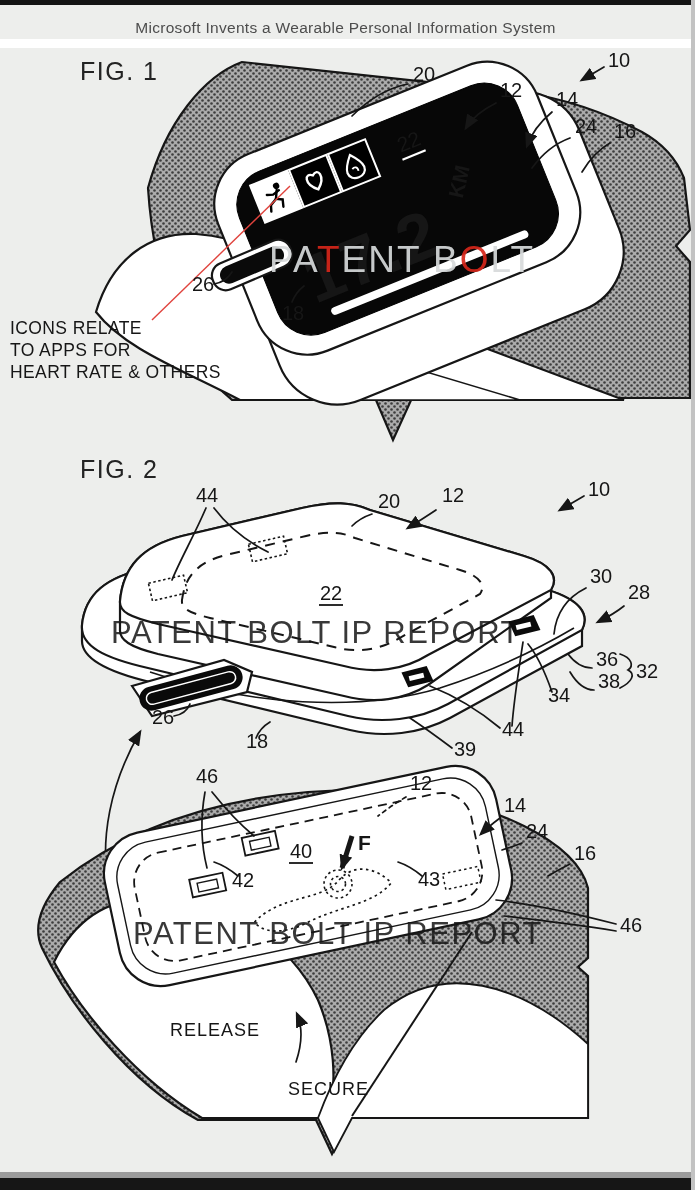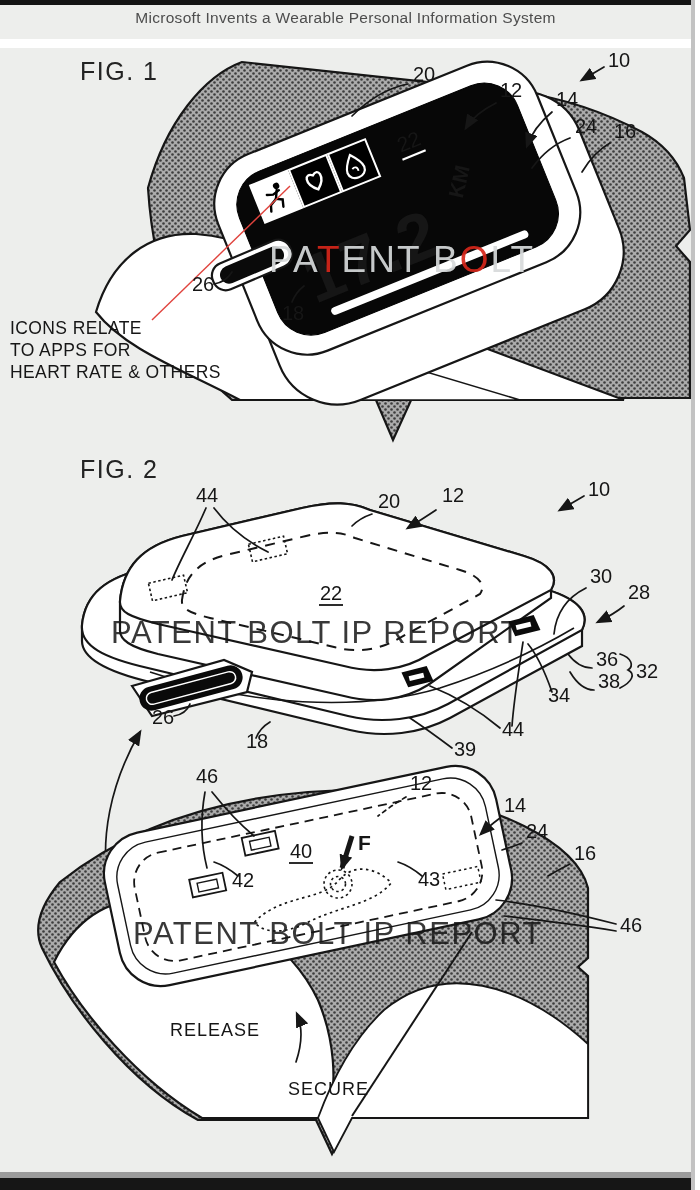--- a/index.html
+++ b/index.html
@@ -2,21 +2,21 @@
 <html><head>
 <meta charset="utf-8">
 <style>
   html,body{margin:0;padding:0;background:#ffffff;}
   body{width:700px;height:1190px;position:relative;overflow:hidden;
        font-family:"Liberation Sans",sans-serif;}
   .card{position:absolute;left:0;top:0;width:691px;height:1190px;background:#edeeec;}
   .edge-r1{position:absolute;top:0;left:691px;width:4px;height:1190px;background:#c2c2c2;}
   .edge-r2{position:absolute;top:0;left:695px;width:5px;height:1190px;background:#ffffff;}
   .topbar{position:absolute;left:0;top:0;width:691px;height:5px;background:#141414;}
-  .titlebar{position:absolute;left:0;top:1px;width:691px;height:34px;
+  .titlebar{position:absolute;left:0;top:11px;width:691px;height:34px;
             display:flex;align-items:center;justify-content:center;}
   .titlebar span{color:#4d4d4d;font-size:15.5px;letter-spacing:.3px;}
   .white-strip{position:absolute;left:0;top:39px;width:691px;height:9px;background:#ffffff;}
   .botbar-shadow{position:absolute;left:0;top:1172px;width:691px;height:6px;background:#9b9b9b;}
   .botbar{position:absolute;left:0;top:1178px;width:691px;height:12px;background:#161616;}
   svg{position:absolute;left:0;top:0;}
   svg text{font-family:"Liberation Sans",sans-serif;fill:#161616;}
   .ref{font-size:20px;}
   .figlabel{font-size:25px;letter-spacing:1.5px;fill:#232323;}
   .leader{fill:none;stroke:#161616;stroke-width:1.7;stroke-linecap:round;}

